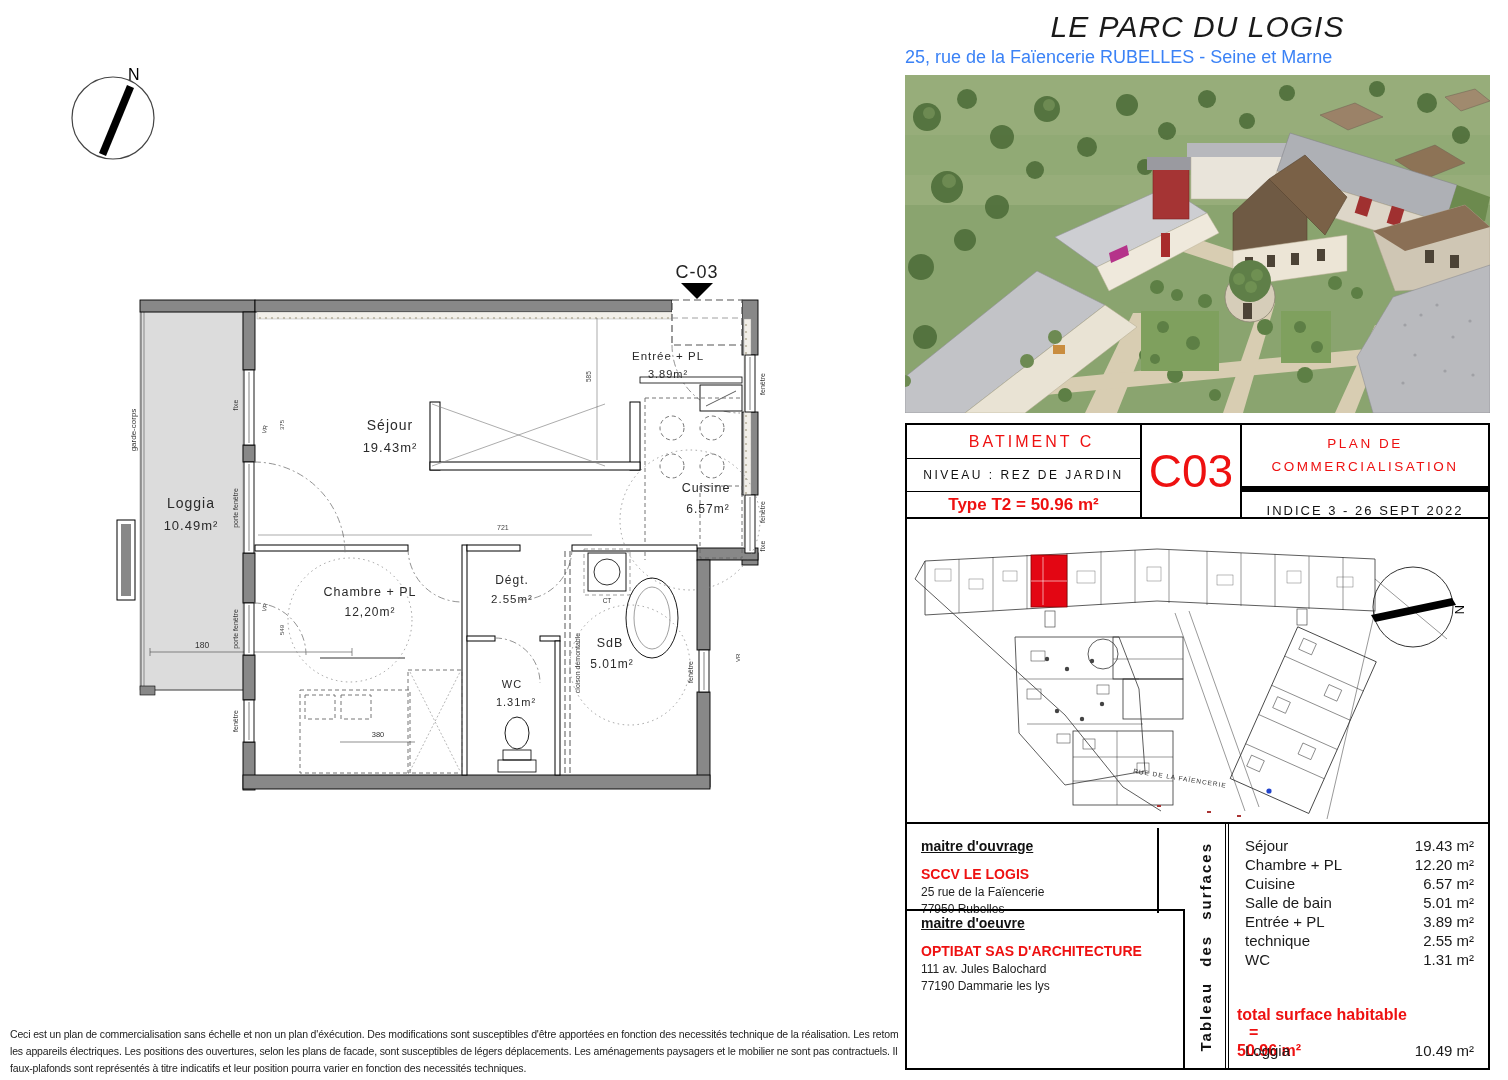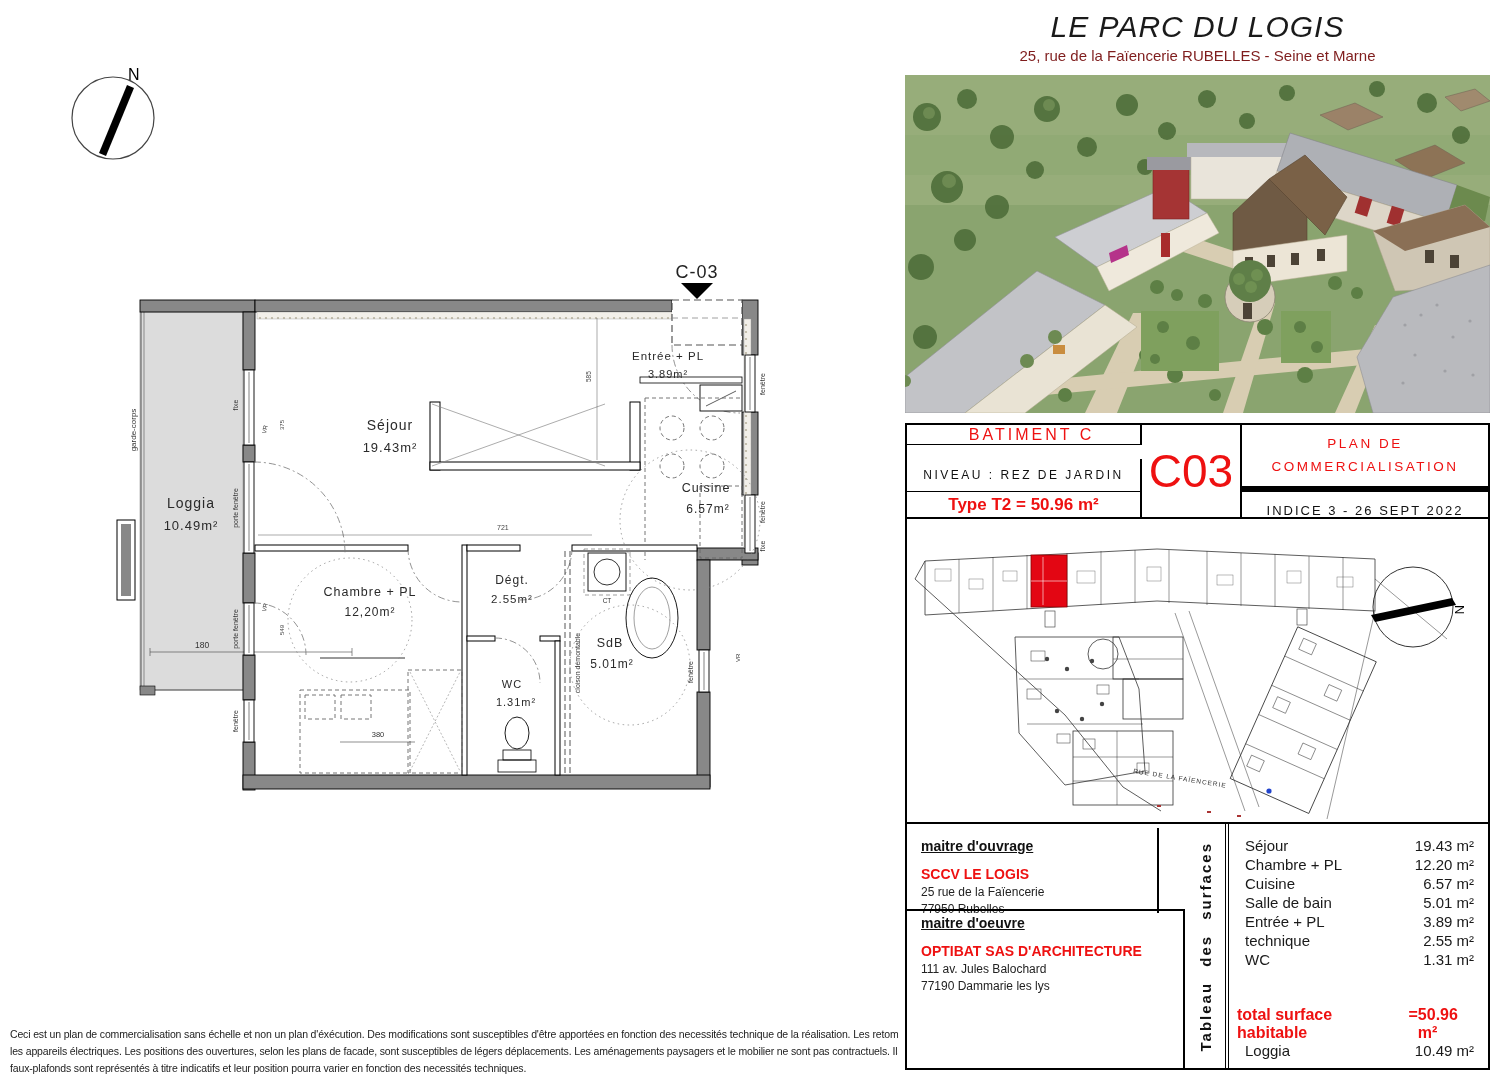--- a/index.html
+++ b/index.html
@@ -2,41 +2,41 @@
 <html><head>
 <meta charset="utf-8">
 <style>
   html,body{margin:0;padding:0;background:#fff;}
   #page{position:relative;width:1508px;height:1080px;background:#fff;overflow:hidden;
         font-family:"Liberation Sans",sans-serif;color:#111;}
   .abs{position:absolute;}
   
   .doc-title{left:905px;top:10px;width:585px;text-align:center;font-size:30px;font-style:italic;
              letter-spacing:1px;color:#1a1a1a;}
-  .doc-subtitle{left:905px;top:47px;width:585px;text-align:center;font-size:15px;color:#7f1d1d;}
+  .doc-subtitle{left:905px;top:47px;width:585px;font-size:18px;color:#3b82f6;}
   
   .panel{left:905px;top:423px;width:585px;height:647px;border:2px solid #000;box-sizing:border-box;}
   .cell{position:absolute;box-sizing:border-box;display:flex;align-items:center;justify-content:center;}
   .red{color:#ee1111;}
   .cad{letter-spacing:3px;}
   .batiment{font-size:16px;}
   .niveau{font-size:12px;letter-spacing:2.5px;}
   .typet2{font-size:17px;font-weight:bold;}
   .unitcode{font-size:46px;}
   .plantitle{font-size:13.5px;letter-spacing:2.5px;text-align:center;line-height:1.7;}
   .indice{font-size:13px;letter-spacing:2px;margin-top:12px;}
   
   .mo-head{font-weight:bold;font-size:14px;text-decoration:underline;}
   .mo-name{font-weight:bold;font-size:14px;color:#ee1111;margin-top:12px;}
   .mo-line{font-size:12px;margin-top:3px;color:#222;}
   .sideways{writing-mode:vertical-rl;transform:rotate(180deg);font-weight:bold;font-size:15px;
             letter-spacing:2px;word-spacing:9px;text-align:center;}
   .surf-row{position:absolute;left:16px;right:14px;display:flex;justify-content:space-between;
             font-size:15px;color:#1a1a1a;}
-  .surf-total{position:absolute;left:8px;right:10px;display:flex;font-size:16px;font-weight:bold;color:#ee1111;}
+  .surf-total{position:absolute;left:8px;right:10px;display:flex;font-size:16px;font-weight:bold;color:#ee1111;flex-direction:column;}
   
   .disc{left:10px;top:1026px;width:888px;font-size:10.5px;letter-spacing:-0.15px;line-height:1.6;
         color:#222;white-space:nowrap;overflow:hidden;}
   svg text{font-family:"Liberation Sans",sans-serif;}
 </style>
 </head>
 <body>
 
 <div id="page">
 
@@ -372,21 +372,21 @@
         <circle cx="258" cy="252" r="6"></circle>
         <circle cx="288" cy="268" r="7"></circle>
         <circle cx="250" cy="284" r="5"></circle>
         <circle cx="395" cy="252" r="6"></circle>
         <circle cx="412" cy="272" r="6"></circle>
       </g>
   </svg>
 
   <div class="abs panel">
 
-    <div class="cell" style="left:0;top:0;width:235px;height:20px;border-right:2px solid #000;border-bottom:1px solid #000;padding-left:16px;">
+    <div class="cell" style="left:0;top:0;width:235px;height:34px;border-right:2px solid #000;border-bottom:1px solid #000;padding-left:16px;">
       <span class="red cad batiment">BATIMENT C</span>
     </div>
     <div class="cell" style="left:0;top:34px;width:235px;height:33px;border-right:2px solid #000;border-bottom:1px solid #000;">
       <span class="niveau">NIVEAU : REZ DE JARDIN</span>
     </div>
     <div class="cell" style="left:0;top:67px;width:235px;height:27px;border-right:2px solid #000;border-bottom:2px solid #000;">
       <span class="red typet2">Type T2 = 50.96 m²</span>
     </div>
     <div class="cell" style="left:235px;top:0;width:100px;height:94px;border-right:2px solid #000;border-bottom:2px solid #000;">
       <span class="red unitcode">C03</span>

